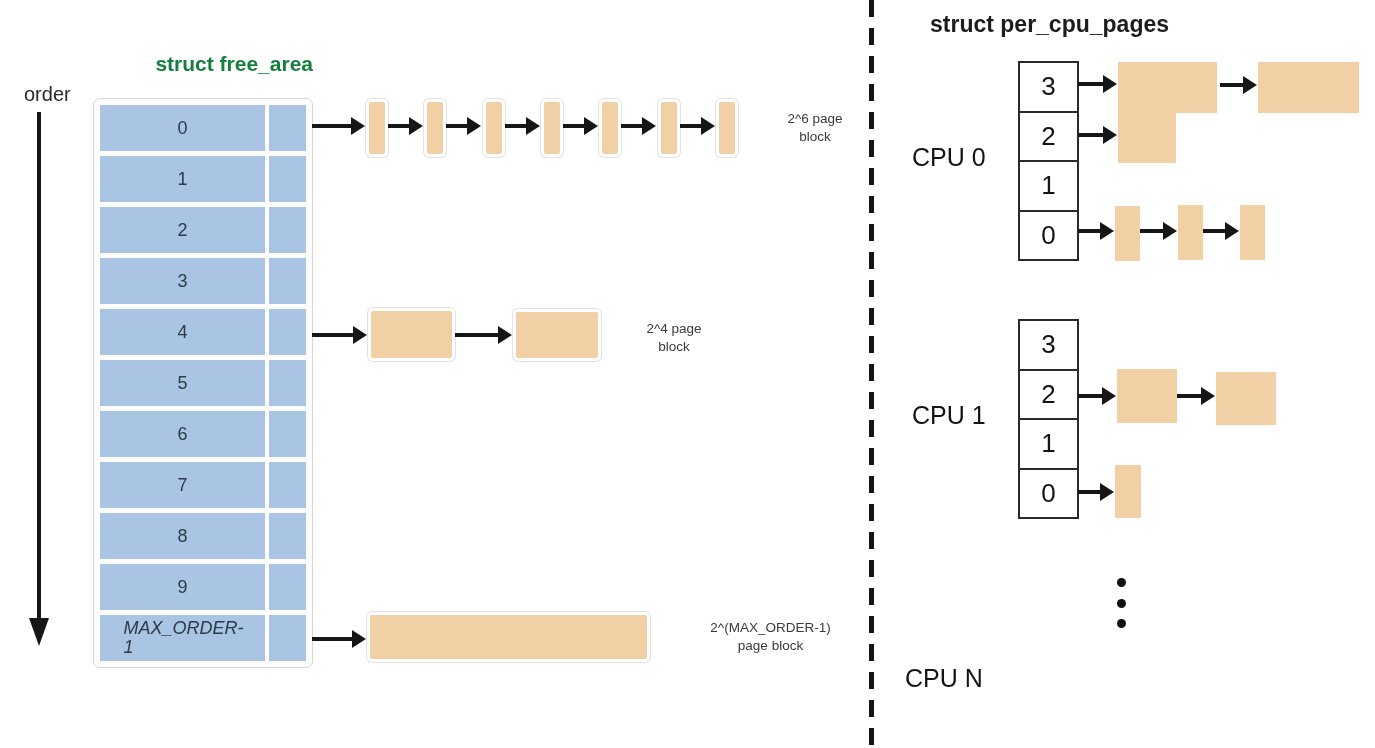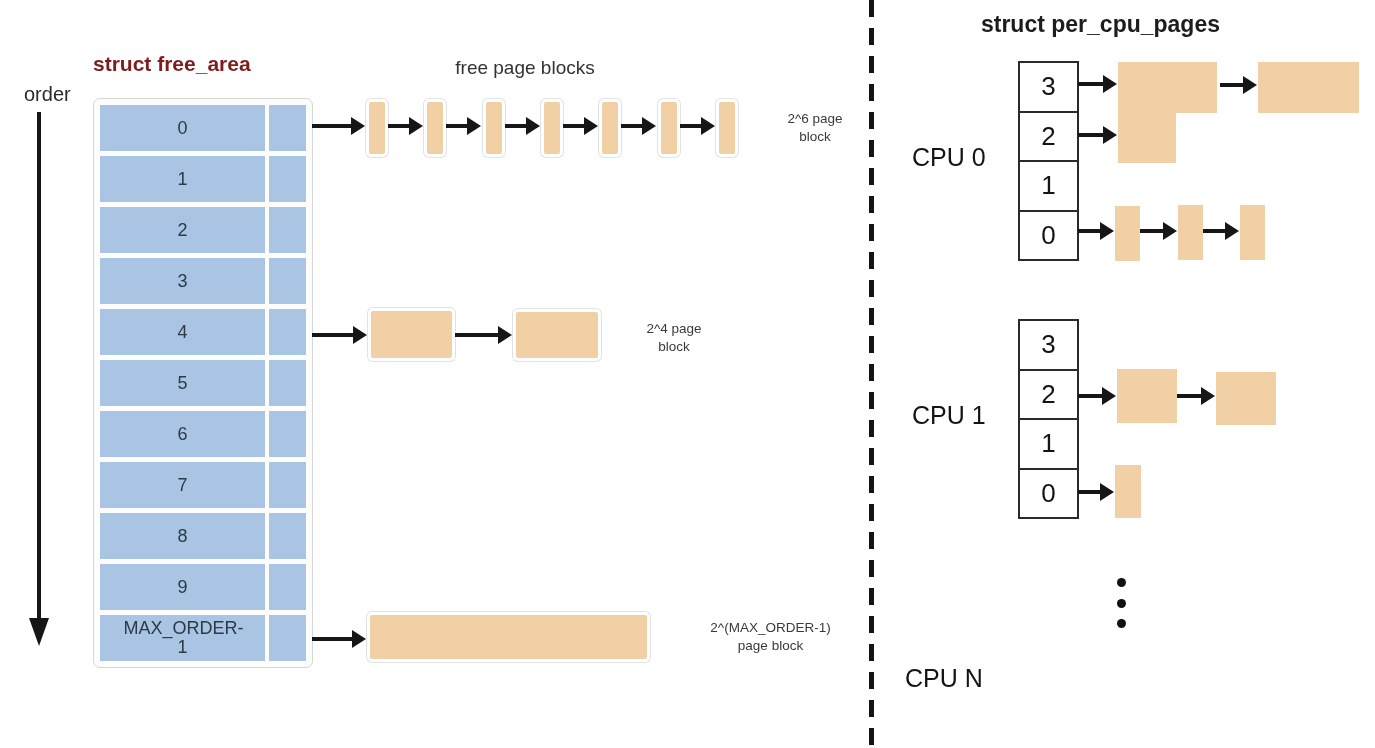--- a/index.html
+++ b/index.html
@@ -2,35 +2,35 @@
 <html><head>
 <meta charset="utf-8">
 <style>
   html,body{margin:0;padding:0;background:#fff;}
   .canvas{
     position:relative;width:1375px;height:748px;background:#ffffff;overflow:hidden;
     font-family:"Liberation Sans", sans-serif;
   }
   .txt{position:absolute;color:#2a2a2a;}
   .order-label{left:24px;top:83px;font-size:20px;}
-  .fa-title{left:93px;top:52px;width:220px;text-align:left;font-size:21px;font-weight:bold;color:#7f1d1d;}
+  .fa-title{left:93px;top:52px;width:220px;text-align:right;font-size:21px;font-weight:bold;color:#15803d;}
   .fpb-title{left:415px;top:57px;width:220px;text-align:center;font-size:19px;color:#333;}
-  .pcp-title{left:930px;top:11px;width:290px;text-align:right;font-size:23px;font-weight:600;color:#1c1c1c;}
+  .pcp-title{left:930px;top:11px;width:290px;text-align:left;font-size:23px;font-weight:600;color:#1c1c1c;}
 
   .order-line{position:absolute;left:37px;top:112px;width:4px;height:510px;background:#161616;}
   .order-head{position:absolute;left:29px;top:618px;width:0;height:0;
     border-left:10px solid transparent;border-right:10px solid transparent;border-top:28px solid #161616;}
 
   .fa-table{position:absolute;left:93px;top:98px;width:220px;height:570px;background:#fdfdfd;
     border:1px solid #d6d6d6;border-radius:7px;padding:6px;box-sizing:border-box;
     display:flex;flex-direction:column;gap:5px;}
   .fa-row{flex:1;display:flex;gap:4px;}
   .fa-cell-main{flex:1;background:#a9c5e3;display:flex;align-items:center;justify-content:center;
     font-size:18px;color:#2c3a49;}
-  .fa-cell-main .wrap{max-width:118px;text-align:center;line-height:1.05;}
+  .fa-cell-main .wrap{max-width:118px;line-height:1.05;font-style:italic;}
   .fa-cell-side{width:37px;background:#a9c5e3;}
 
   .arr{position:absolute;height:4px;background:#161616;}
   .arr::after{content:"";position:absolute;right:-13px;top:-7px;width:0;height:0;
     border-left:14px solid #161616;border-top:9px solid transparent;border-bottom:9px solid transparent;}
 
   .pb{position:absolute;background:#f0d0a4;}
   .framed{border:3px solid #ffffff;box-shadow:0 0 0 1px #e2e2e2;border-radius:5px;box-sizing:border-box;}
 
   .chain-label{position:absolute;font-size:13.5px;color:#3a3a3a;text-align:center;line-height:1.3;}
@@ -49,21 +49,20 @@
 </head>
 <body>
 
 <div class="canvas">
 
   <div class="txt order-label">order</div>
   <div class="order-line"></div>
   <div class="order-head"></div>
 
   <div class="txt fa-title">struct free_area</div>
-  <div class="txt fpb-title">free page blocks</div>
 
   <div class="fa-table" id="fa-rows">
       <div class="fa-row">
         <div class="fa-cell-main">
           <span>0</span>
         </div>
         <div class="fa-cell-side"></div>
       </div>
       <div class="fa-row">
         <div class="fa-cell-main">

